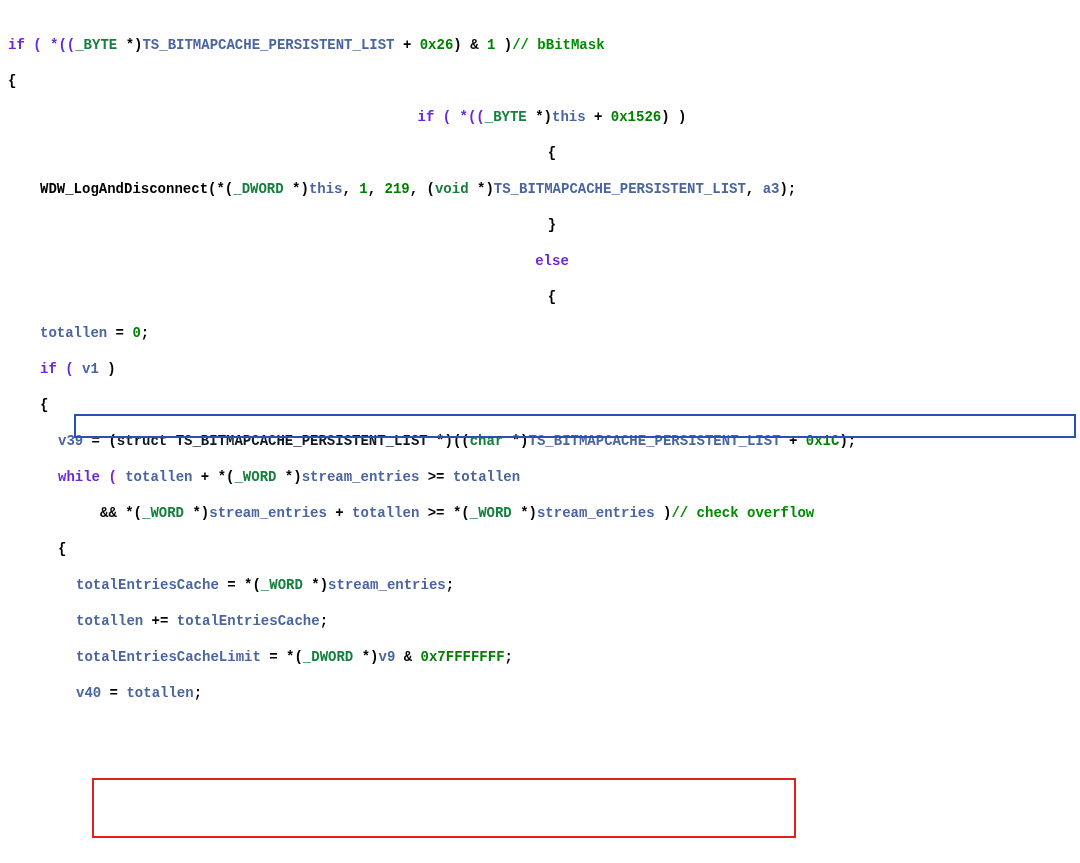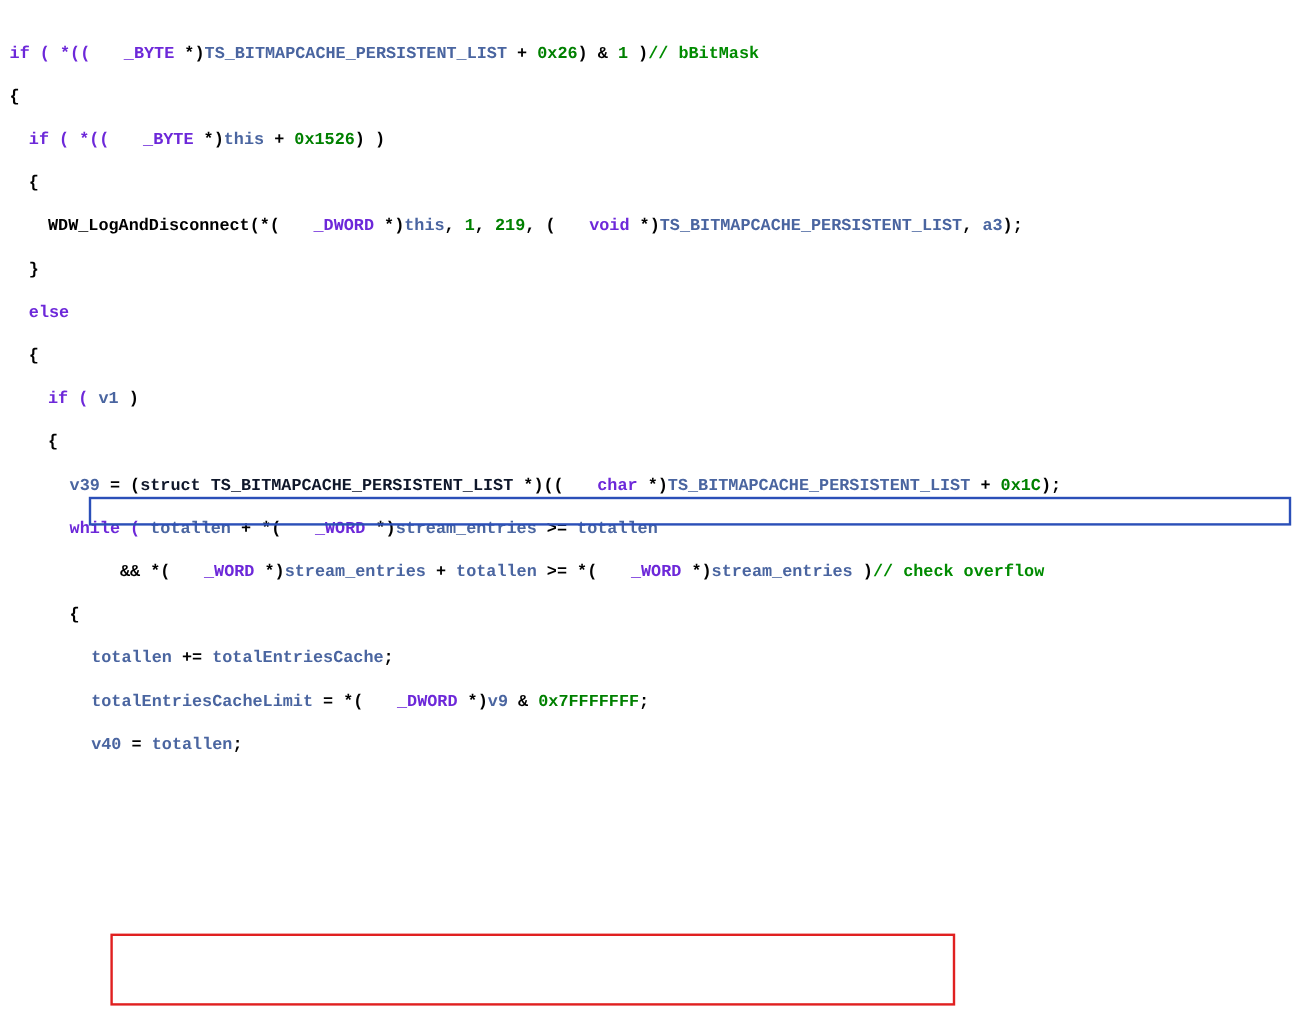--- a/index.html
+++ b/index.html
@@ -11,27 +11,27 @@
     line-height: 18px;
     font-weight: bold;
     color: #000;
     width: 1080px;
   }
   .code-container {
     white-space: pre;
     position: relative;
   }
   .i1 { margin-left: 8px; }
-  .i2 { margin-left: 24px; }
+  .i2 { margin-left: 24px; text-align: center; }
   .i3 { margin-left: 40px; }
   .i4 { margin-left: 58px; }
   .i5 { margin-left: 76px; }
   .line { display: block; height: 18px; }
   .var { color: #4a65a0; }
-  .type { color: #6d28d9; margin-left: 28px; }
+  .type { color: #15803d; }
   .typelong { color: #0f172a; }
   .num { color: #008000; margin-top: 40px; }
   .comment { color: #008b00; }
   .kw { color: #6d28d9; }
   .func { color: #000; }
   .plain { color: #000; }
   .highlight-box-blue {
     position: absolute;
     border: 2px solid #2b4fb8;
     pointer-events: none;
@@ -48,26 +48,28 @@
 <div class="code-container">
 
 <span class="line i1"><span class="kw">if ( *((</span><span class="type">_BYTE</span><span class="plain"> *)</span><span class="var">TS_BITMAPCACHE_PERSISTENT_LIST</span><span class="plain"> + </span><span class="num">0x26</span><span class="plain">) &amp; </span><span class="num">1</span><span class="plain"> )</span><span class="comment">// bBitMask</span></span>
 <span class="line i1"><span class="plain">{</span></span>
 <span class="line i2"><span class="kw">if ( *((</span><span class="type">_BYTE</span><span class="plain"> *)</span><span class="var">this</span><span class="plain"> + </span><span class="num">0x1526</span><span class="plain">) )</span></span>
 <span class="line i2"><span class="plain">{</span></span>
 <span class="line i3"><span class="func">WDW_LogAndDisconnect</span><span class="plain">(*(</span><span class="type">_DWORD</span><span class="plain"> *)</span><span class="var">this</span><span class="plain">, </span><span class="num">1</span><span class="plain">, </span><span class="num">219</span><span class="plain">, (</span><span class="type">void</span><span class="plain"> *)</span><span class="var">TS_BITMAPCACHE_PERSISTENT_LIST</span><span class="plain">, </span><span class="var">a3</span><span class="plain">);</span></span>
 <span class="line i2"><span class="plain">}</span></span>
 <span class="line i2"><span class="kw">else</span></span>
 <span class="line i2"><span class="plain">{</span></span>
+<span class="line i3"><span class="var">totallen</span><span class="plain"> = </span><span class="num">0</span><span class="plain">;</span></span>
 <span class="line i3"><span class="kw">if ( </span><span class="var">v1</span><span class="plain"> )</span></span>
 <span class="line i3"><span class="plain">{</span></span>
 <span class="line i4"><span class="var">v39</span><span class="plain"> = (</span><span class="typelong">struct TS_BITMAPCACHE_PERSISTENT_LIST</span><span class="plain"> *)((</span><span class="type">char</span><span class="plain"> *)</span><span class="var">TS_BITMAPCACHE_PERSISTENT_LIST</span><span class="plain"> + </span><span class="num">0x1C</span><span class="plain">);</span></span>
 <span class="line i4"><span class="kw">while ( </span><span class="var">totallen</span><span class="plain"> + *(</span><span class="type">_WORD</span><span class="plain"> *)</span><span class="var">stream_entries</span><span class="plain"> &gt;= </span><span class="var">totallen</span></span>
 <span class="line i4"><span class="plain">     &amp;&amp; *(</span><span class="type">_WORD</span><span class="plain"> *)</span><span class="var">stream_entries</span><span class="plain"> + </span><span class="var">totallen</span><span class="plain"> &gt;= *(</span><span class="type">_WORD</span><span class="plain"> *)</span><span class="var">stream_entries</span><span class="plain"> )</span><span class="comment">// check overflow</span></span>
 <span class="line i4"><span class="plain">{</span></span>
+<span class="line i5"><span class="var">totalEntriesCache</span><span class="plain"> = *(</span><span class="type">_WORD</span><span class="plain"> *)</span><span class="var">stream_entries</span><span class="plain">;</span></span>
 <span class="line i5"><span class="var">totallen</span><span class="plain"> += </span><span class="var">totalEntriesCache</span><span class="plain">;</span></span>
 <span class="line i5"><span class="var">totalEntriesCacheLimit</span><span class="plain"> = *(</span><span class="type">_DWORD</span><span class="plain"> *)</span><span class="var">v9</span><span class="plain"> &amp; </span><span class="num">0x7FFFFFFF</span><span class="plain">;</span></span>
 <span class="line i5"><span class="var">v40</span><span class="plain"> = </span><span class="var">totallen</span><span class="plain">;</span></span>
 
 
 
 
 
 
 

